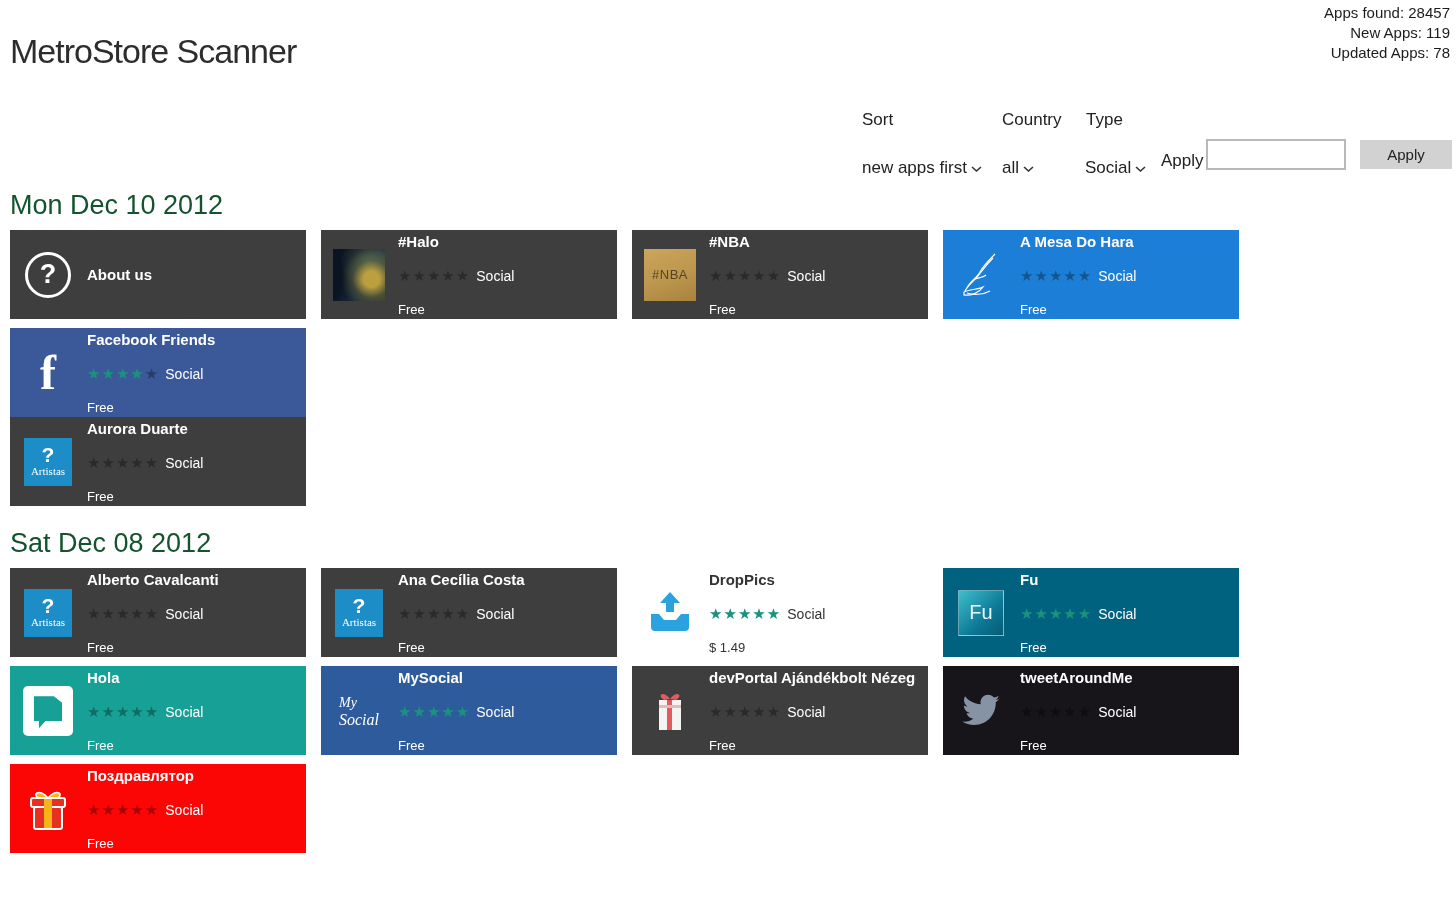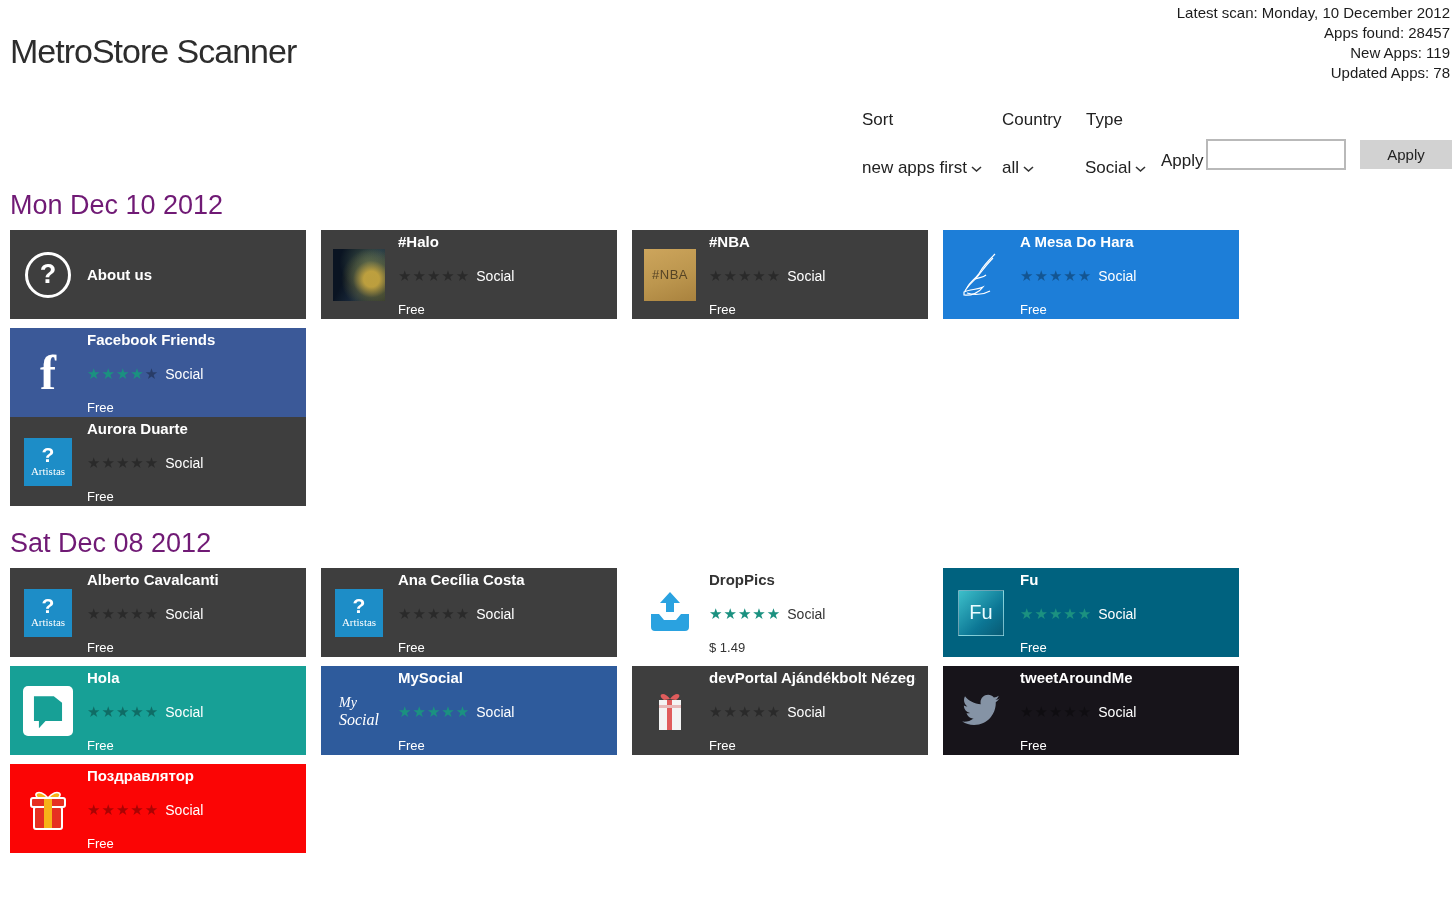--- a/index.html
+++ b/index.html
@@ -22,21 +22,21 @@
   .lbl-filter  { left:1161px; top:151px; }
   .chev { display:inline-block; margin-left:4px; }
   .filter-input { position:absolute; left:1206px; top:139px; width:140px; height:31px;
     border:2px solid #b9b9b9; font-size:15px; padding:0 6px; outline:none; }
   .apply-btn { position:absolute; left:1360px; top:140px; width:92px; height:29px;
     background:#d2d2d2; border:none; font-size:15px; color:#222; cursor:pointer;
     font-family:"Liberation Sans", sans-serif; }
 
   
   main { margin-left:10px; }
-  .group h2 { font-size:27px; font-weight:300; color:#701a75; line-height:34px;
+  .group h2 { font-size:27px; font-weight:300; color:#14532d; line-height:34px;
     margin:20px 0 8px 0; }
   .group:first-child h2 { margin-top:0; }
   .tiles { display:grid; grid-template-columns:repeat(4,296px); gap:9px 15px; }
   .tile { height:89px; display:flex; align-items:center; padding:0 12px;
     color:#fff; cursor:pointer; overflow:hidden; }
   .tile-icon { flex:none; width:52px; display:flex; align-items:center;
     justify-content:center; margin-right:13px; }
   .tile-body { display:flex; flex-direction:column; gap:18px; min-width:0; }
   .tile-title { font-size:15px; font-weight:bold; white-space:nowrap; overflow:hidden; }
   .tile-rating { display:flex; align-items:center; font-size:14px; }
@@ -72,21 +72,20 @@
     font-family:"Liberation Serif", serif; font-style:italic; line-height:17px; }
   .myscript .l1 { font-size:14px; }
   .myscript .l2 { font-size:16px; }
 </style>
 </head>
 <body>
 
 <header>
   <h1 class="page-title">MetroStore Scanner</h1>
   <div class="stats">
-    <div>Latest scan: Monday, 10 December 2012</div>
     <div>Apps found: 28457</div>
     <div>New Apps: 119</div>
     <div>Updated Apps: 78</div>
   </div>
 
   <span class="ctl lbl-sort">Sort</span>
   <span class="ctl lbl-country">Country</span>
   <span class="ctl lbl-type">Type</span>
 
   <span class="ctl val-sort">

